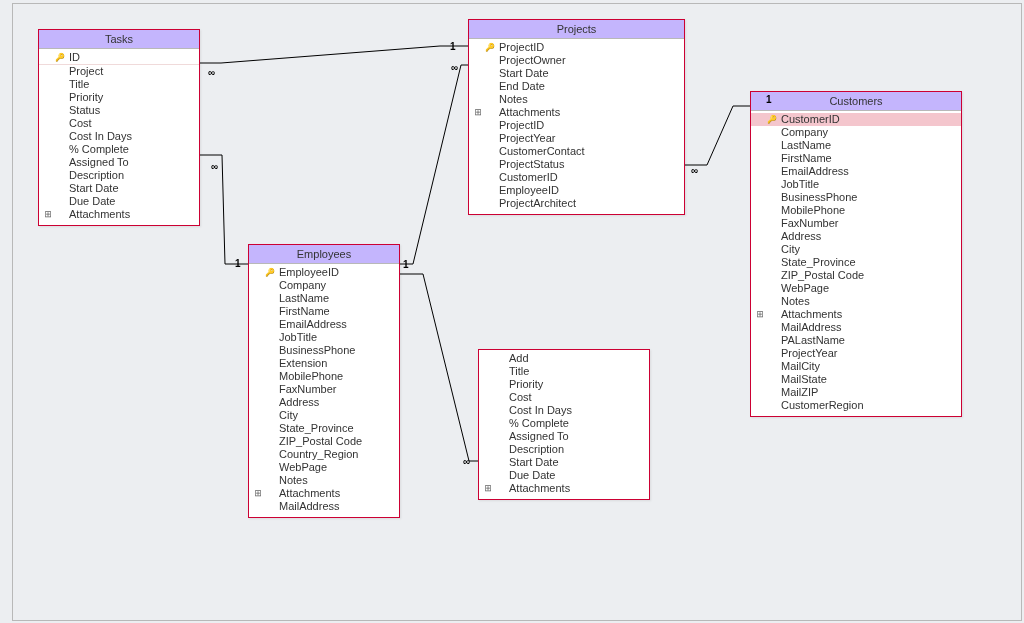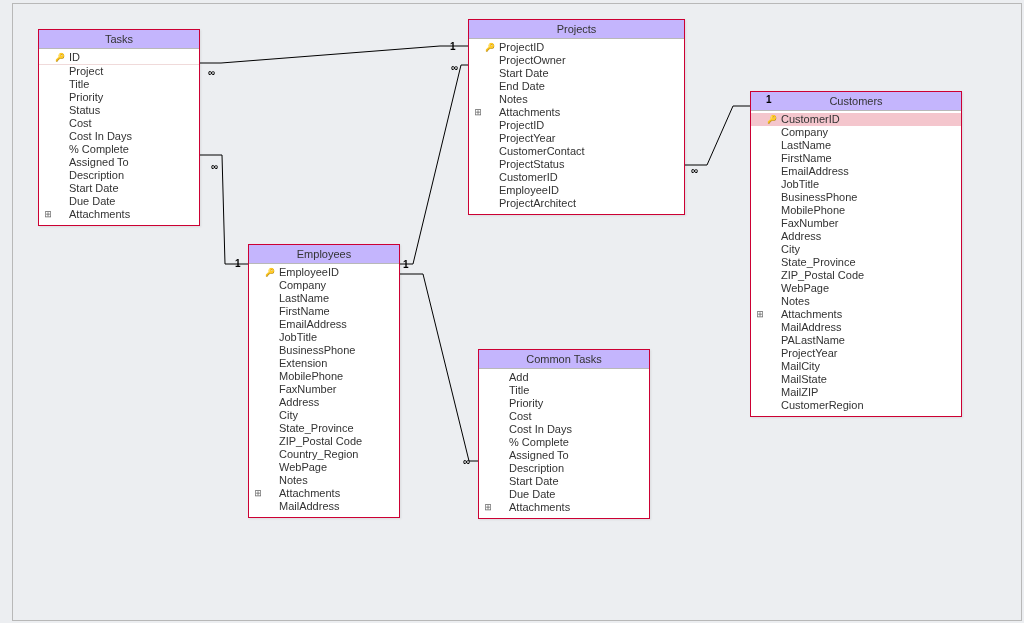--- a/index.html
+++ b/index.html
@@ -329,21 +329,20 @@
           <span class="name-col">Attachments</span>
         </div>
         <div class="field-row">
           <span class="exp-col"></span>
           <span class="key-col" style="font-size: 8px;"></span>
           <span class="name-col">MailAddress</span>
         </div>
       </div>
     </div>
     <div class="table-box" style="left: 465px; top: 345px; width: 170px;">
-      <div class="table-header">Common Tasks</div>
       <div class="field-list">
         <div class="field-row">
           <span class="exp-col"></span>
           <span class="key-col" style="font-size: 8px;"></span>
           <span class="name-col">Add</span>
         </div>
         <div class="field-row">
           <span class="exp-col"></span>
           <span class="key-col" style="font-size: 8px;"></span>
           <span class="name-col">Title</span>

